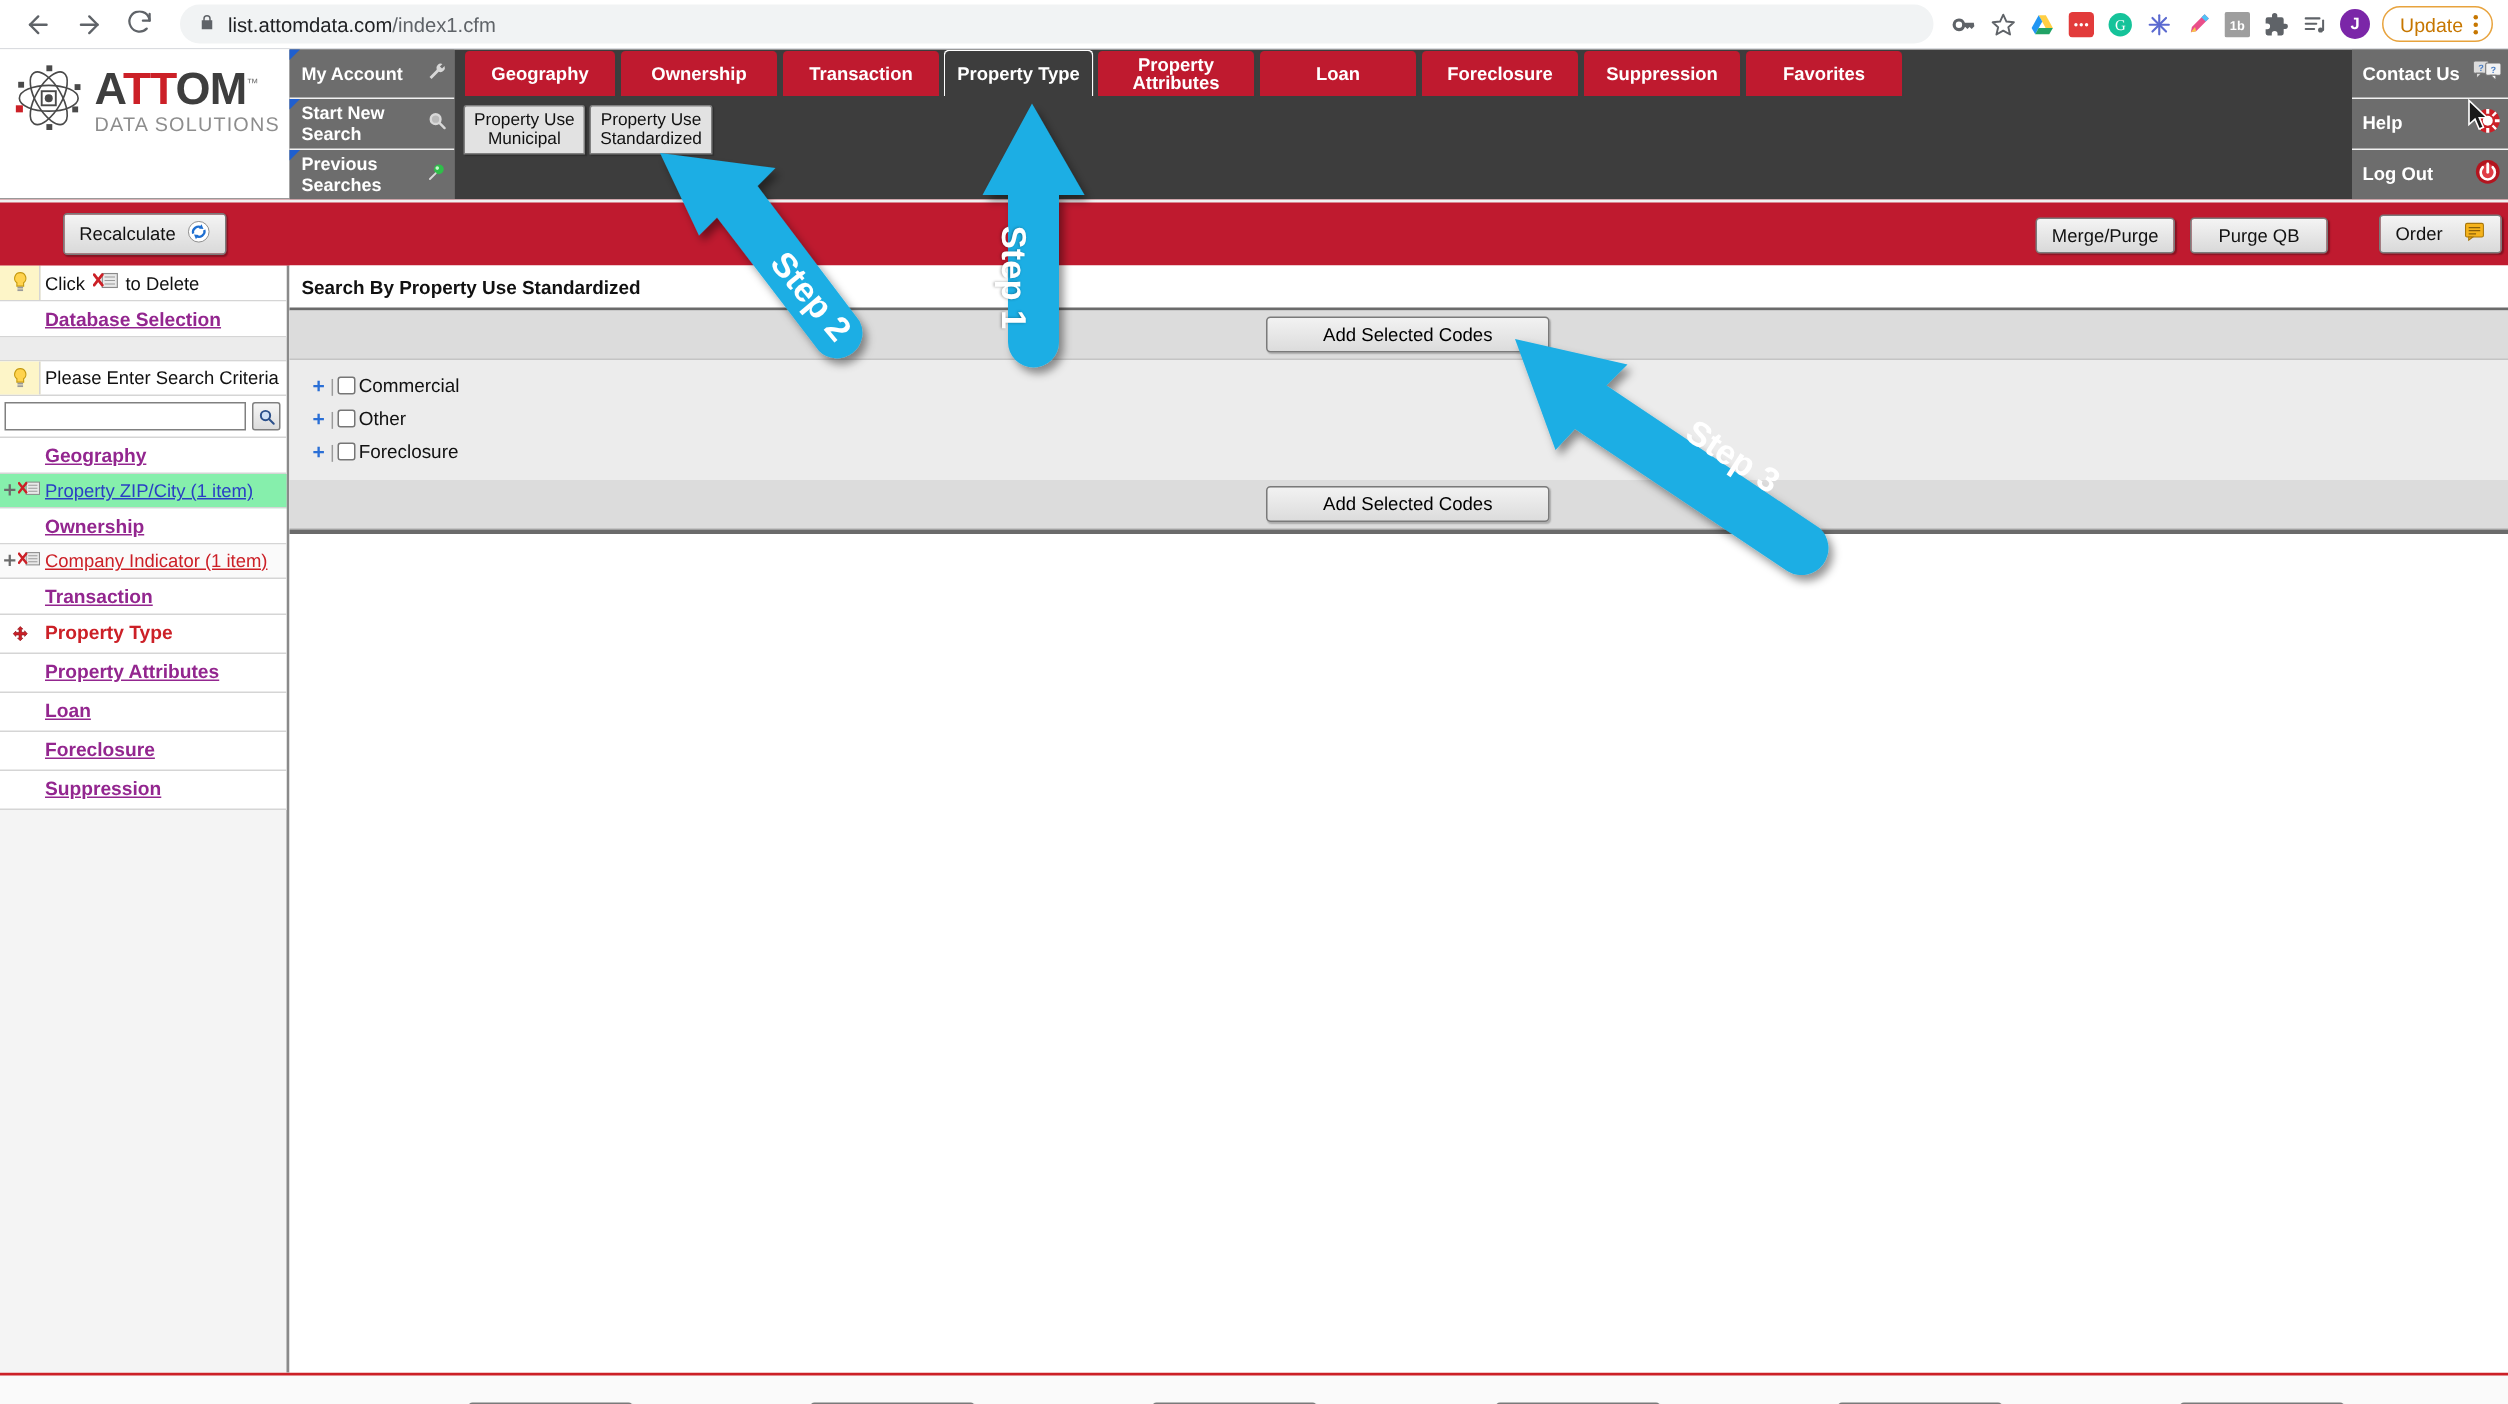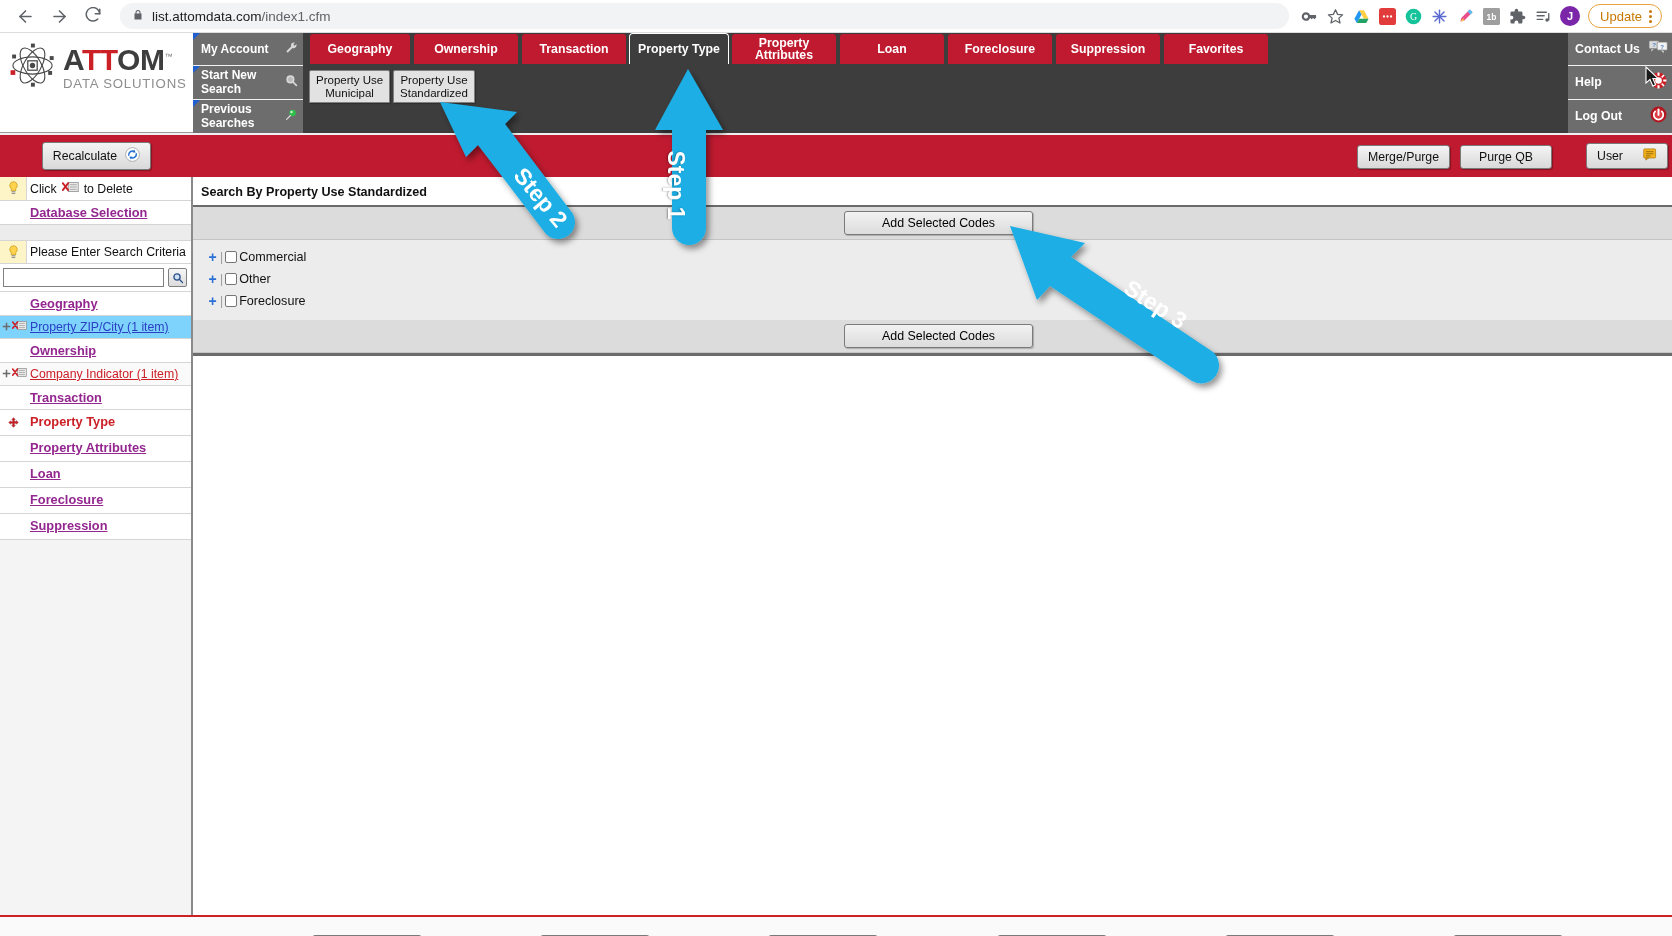--- a/index.html
+++ b/index.html
@@ -465,21 +465,21 @@
       </div>
     </div>
     <div id="redbar-right">
       <div class="btn3d">
           <span>Merge/Purge</span>
         </div>
       <div class="btn3d" style="padding-left:18px;padding-right:18px">
           <span>Purge QB</span>
         </div>
       <div class="btn3d" style="width:82px;justify-content:space-between;margin-left:24px">
-        <span>User</span>
+        <span>Order</span>
         <span>
           <svg width="14" height="13" viewBox="0 0 20 18">
               <rect x="1" y="1" width="17" height="13" rx="1.5" fill="#f5b31c" stroke="#a8760a"></rect>
               <polygon points="4,14 4,17 8,14" fill="#f5b31c" stroke="#a8760a"></polygon>
               <line x1="4" y1="5" x2="15" y2="5" stroke="#8a6008" stroke-width="1.2"></line>
               <line x1="4" y1="8" x2="15" y2="8" stroke="#8a6008" stroke-width="1.2"></line>
               <line x1="4" y1="11" x2="11" y2="11" stroke="#8a6008" stroke-width="1.2"></line>
             </svg>
         </span>
       </div>
@@ -539,21 +539,21 @@
               <line x1="15" y1="15" x2="21" y2="21" stroke-linecap="round"></line>
             </svg>
         </div>
       </div>
 
       <div class="sb-row">
         <div class="sb-gutter"></div>
         <div class="sb-text sb-link">Geography</div>
       </div>
 
-      <div class="sb-row" style="background:#7dd3fc">
+      <div class="sb-row" style="background:#86efac">
         <div class="sb-gutter treeicons">
           <span>
             <svg width="9" height="9" viewBox="0 0 12 12">
                 <line x1="6" y1="1" x2="6" y2="11" stroke="#6b6b6b" stroke-width="2"></line>
                 <line x1="1" y1="6" x2="11" y2="6" stroke="#6b6b6b" stroke-width="2"></line>
               </svg>
           </span>
           <span>
             <svg width="15" height="11" viewBox="0 0 22 14">
                 <rect x="8" y="1" width="13" height="12" fill="#e9e9e9" stroke="#8a8a8a"></rect>

